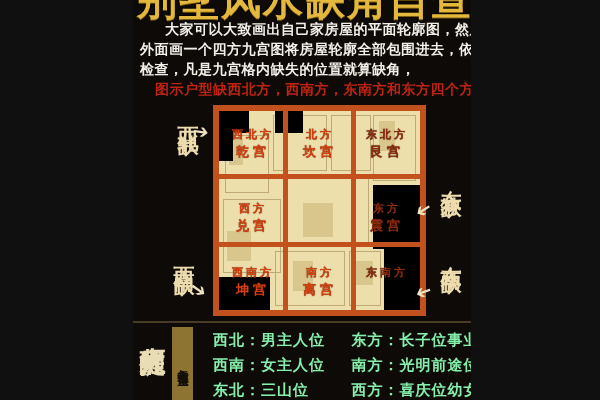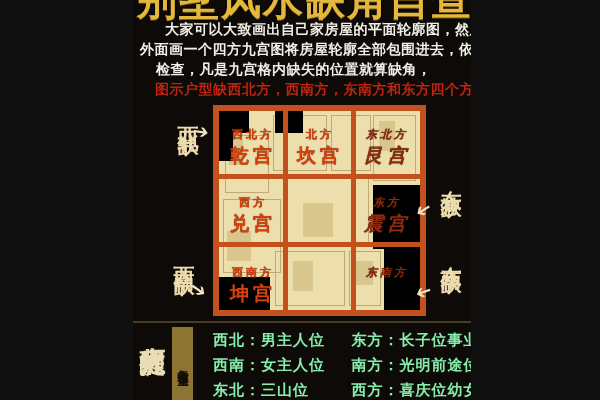--- a/index.html
+++ b/index.html
@@ -27,21 +27,21 @@
     white-space:nowrap;
   }
   
   .pline{
     position:absolute;
     font-size:14px;font-weight:600;color:#f2efe9;
     letter-spacing:0.5px;white-space:nowrap;
   }
   .pline.l1{left:32px;top:21px;}
   .pline.l2{left:7px;top:41px;}
-  .pline.l3{left:7px;top:61px;margin-left:16px;}
+  .pline.l3{left:7px;top:61px;}
   .pline.red{left:22px;top:81px;color:#bf2410;}
 
   
   .grid{
     position:absolute;left:80px;top:105px;
     width:213px;height:211px;
     background:#ffffff;
     border:6px solid #c2511d;
     box-sizing:border-box;
   }
@@ -50,25 +50,25 @@
   .furn{position:absolute;background:#d9c68c;}
   .notch{position:absolute;background:#000;}
   .gline{position:absolute;background:#c2511d;}
   .gline.v1{left:64px;top:0;width:5px;height:199px;}
   .gline.v2{left:132px;top:0;width:5px;height:199px;}
   .gline.h1{left:0;top:63px;width:201px;height:5px;}
   .gline.h2{left:0;top:131px;width:201px;height:5px;}
 
   .cell{position:absolute;width:64px;text-align:center;}
   .cell .dir{font-family:"DejaVu Serif",serif;font-weight:bold;font-size:11px;letter-spacing:3px;}
-  .cell .pal{font-family:"DejaVu Serif",serif;font-weight:bold;font-size:19px;letter-spacing:4px;margin-top:1px;}
+  .cell .pal{font-family:"DejaVu Serif",serif;font-weight:bold;font-size:13px;letter-spacing:4px;margin-top:1px;}
   .tone-bright{color:#d8400d;text-shadow:0 0 1px #5a1402;}
   .tone-dark{color:#8f2c0c;text-shadow:0 0 1px #300a02;}
-  .r0{top:16px;} .r1{top:84px;} .r2{top:154px;}
-  .c0{left:2px;} .c1{left:69px;text-align:center;} .c2{left:136px;font-style:italic;}
+  .r0{top:16px;} .r1{top:90px;} .r2{top:154px;}
+  .c0{left:2px;} .c1{left:69px;text-align:center;} .c2{left:136px;}
 
   
   .callout{
     position:absolute;
     color:#eddcad;font-weight:bold;font-size:21px;
     font-family:"DejaVu Serif",serif;
     writing-mode:vertical-rl;text-orientation:upright;
     letter-spacing:4px;line-height:26px;
   }
   .co-nw{left:42px;top:110px;}
@@ -171,20 +171,22 @@
     </div>
     <div class="cell r1 c2 tone-dark">
       <div class="dir">东方</div>
       <div class="pal">震宫</div>
     </div>
     <div class="cell r2 c0 tone-bright">
       <div class="dir">西南方</div>
       <div class="pal">坤宫</div>
     </div>
     <div class="cell r2 c1 tone-bright">
+      <div class="dir">南方</div>
+      <div class="pal">离宫</div>
     </div>
     <div class="cell r2 c2 tone-dark">
       <div class="dir">东南方</div>
     </div>
   </div>
 
   <div class="callout co-nw">西北缺</div>
   <span class="arrow ar-nw">➔</span>
 
   <div class="callout co-sw">西南缺</div>

